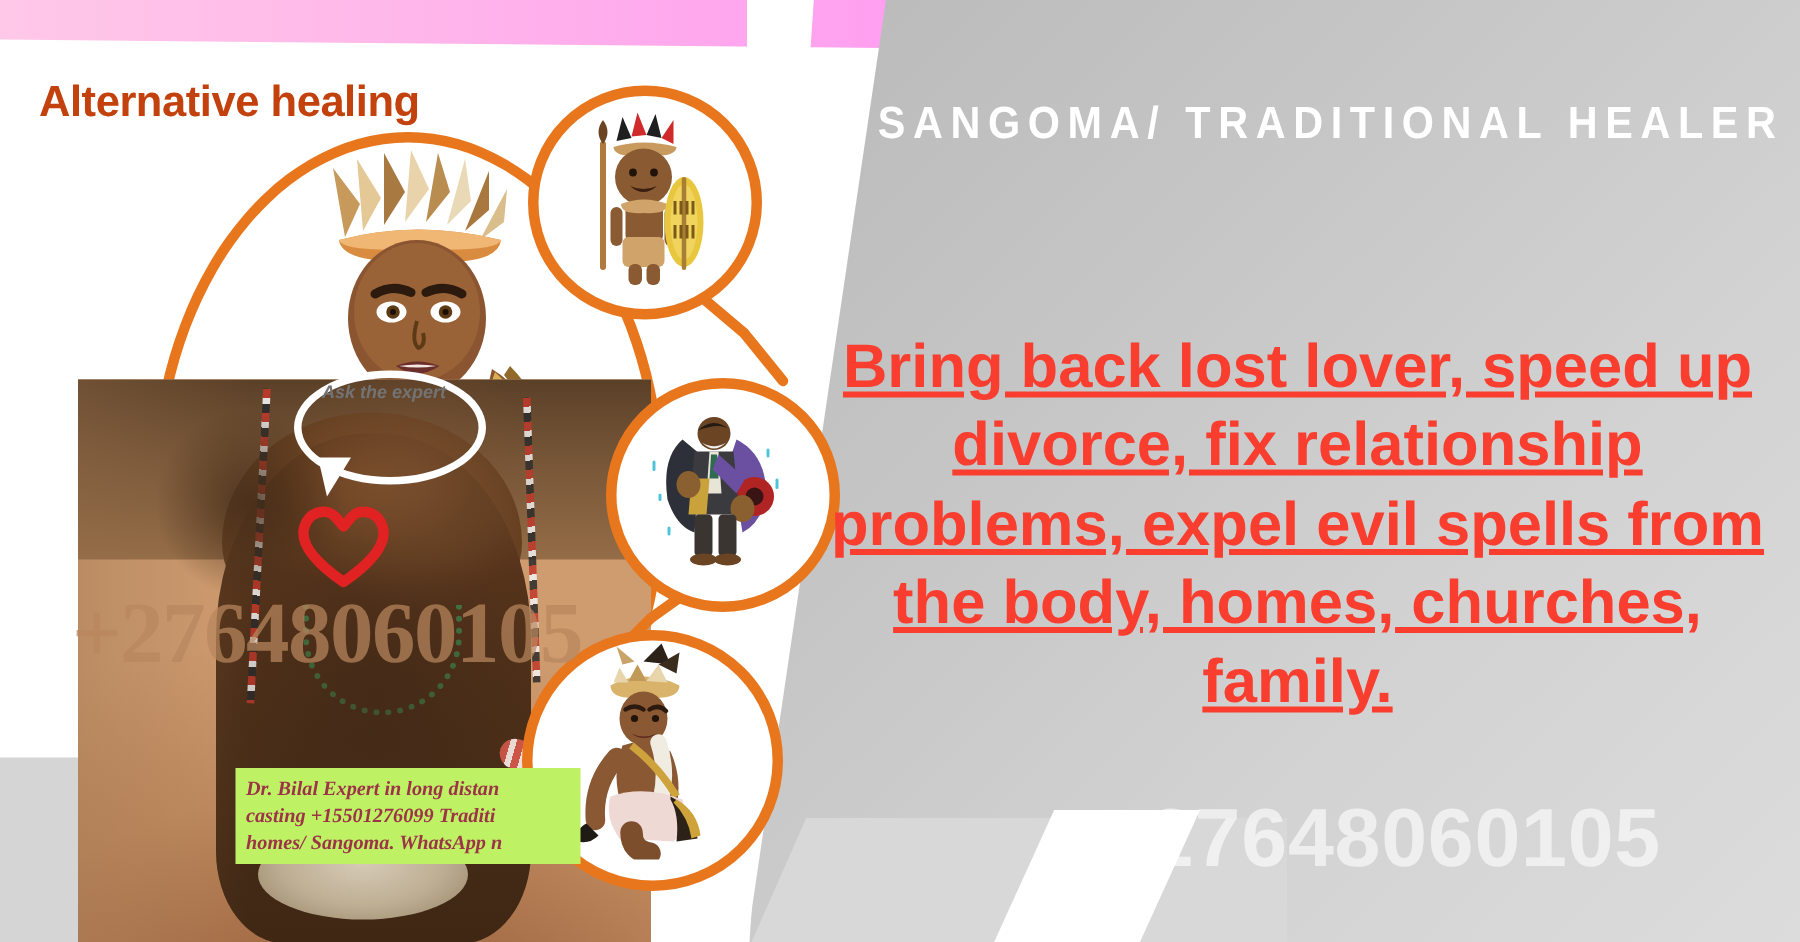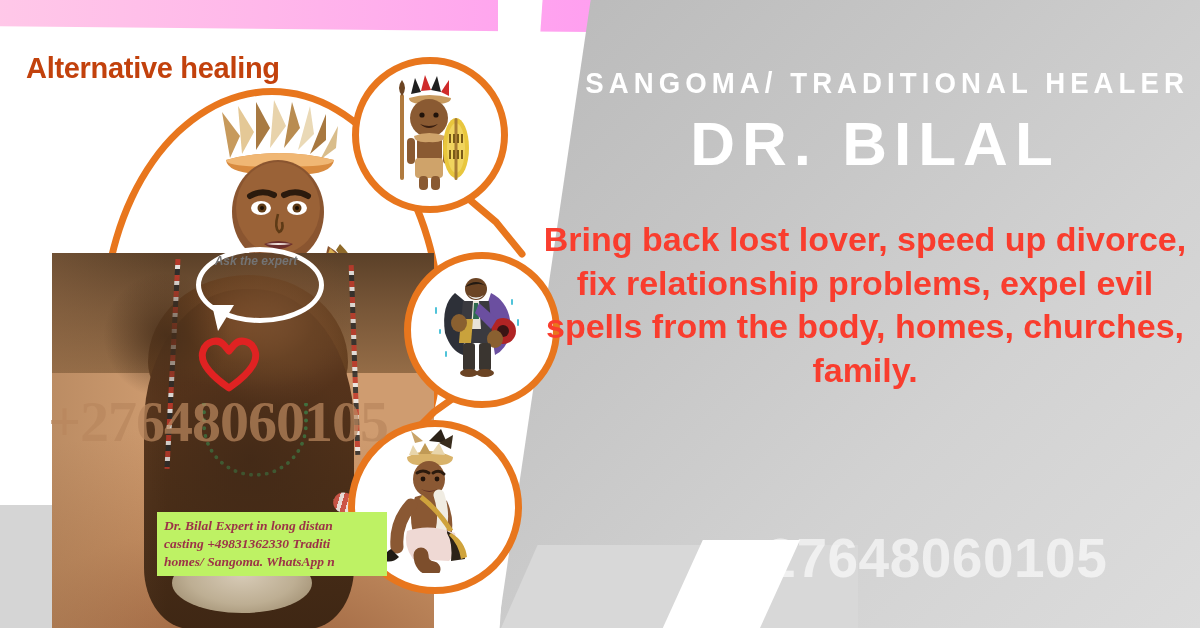--- a/index.html
+++ b/index.html
@@ -202,23 +202,24 @@
   }
   .docname{
     position:absolute;left:560px;top:108px;width:630px;
     text-align:center;color:#ffffff;
     font-size:62px;font-weight:bold;letter-spacing:7px;
     z-index:40;white-space:nowrap;
   }
   .redblock{
     position:absolute;left:540px;top:218px;width:650px;
     text-align:center;color:#f93d2e;
-    font-size:34px;font-weight:bold;line-height:1.28;
+    font-size:41px;font-weight:bold;line-height:1.28;
     z-index:40;
     font-family:"Liberation Sans Narrow","Liberation Sans",sans-serif;
+    text-decoration:underline;
   }
   .blackblock{
     position:absolute;left:614px;top:443px;width:580px;
     text-align:center;color:#101010;
     font-size:31px;font-weight:bold;line-height:1.3;
     z-index:40;
   }
   .ghost-number{
     position:absolute;left:640px;top:526px;width:560px;
     text-align:center;color:#ffffff;opacity:.62;
@@ -430,22 +431,21 @@
       <path d="M56 78 Q40 96 42 120" stroke="#8a5833" stroke-width="13" fill="none" stroke-linecap="round"></path>
 
       <path d="M66 128 Q66 140 78 142" stroke="#7d4e2c" stroke-width="15" fill="none" stroke-linecap="round"></path>
 
       <path d="M36 122 Q28 126 30 134 Q38 136 44 130 Z" fill="#1f1a14"></path>
     </svg>
   </div>
 
   <div class="caption-box">
     <p>Dr. Bilal Expert in long distan</p>
-    <p>casting +49831362330 Traditi</p>
+    <p>casting +15501276099 Traditi</p>
     <p>homes/ Sangoma. WhatsApp n</p>
   </div>
 
   <div class="kicker">SANGOMA/ TRADITIONAL HEALER</div>
-  <div class="docname">DR. BILAL</div>
   <div class="redblock">Bring back lost lover, speed up divorce, fix relationship problems, expel evil spells from the body, homes, churches, family.</div>
   <div class="ghost-number">+27648060105</div>
 
 </div>
 
 </body></html>

